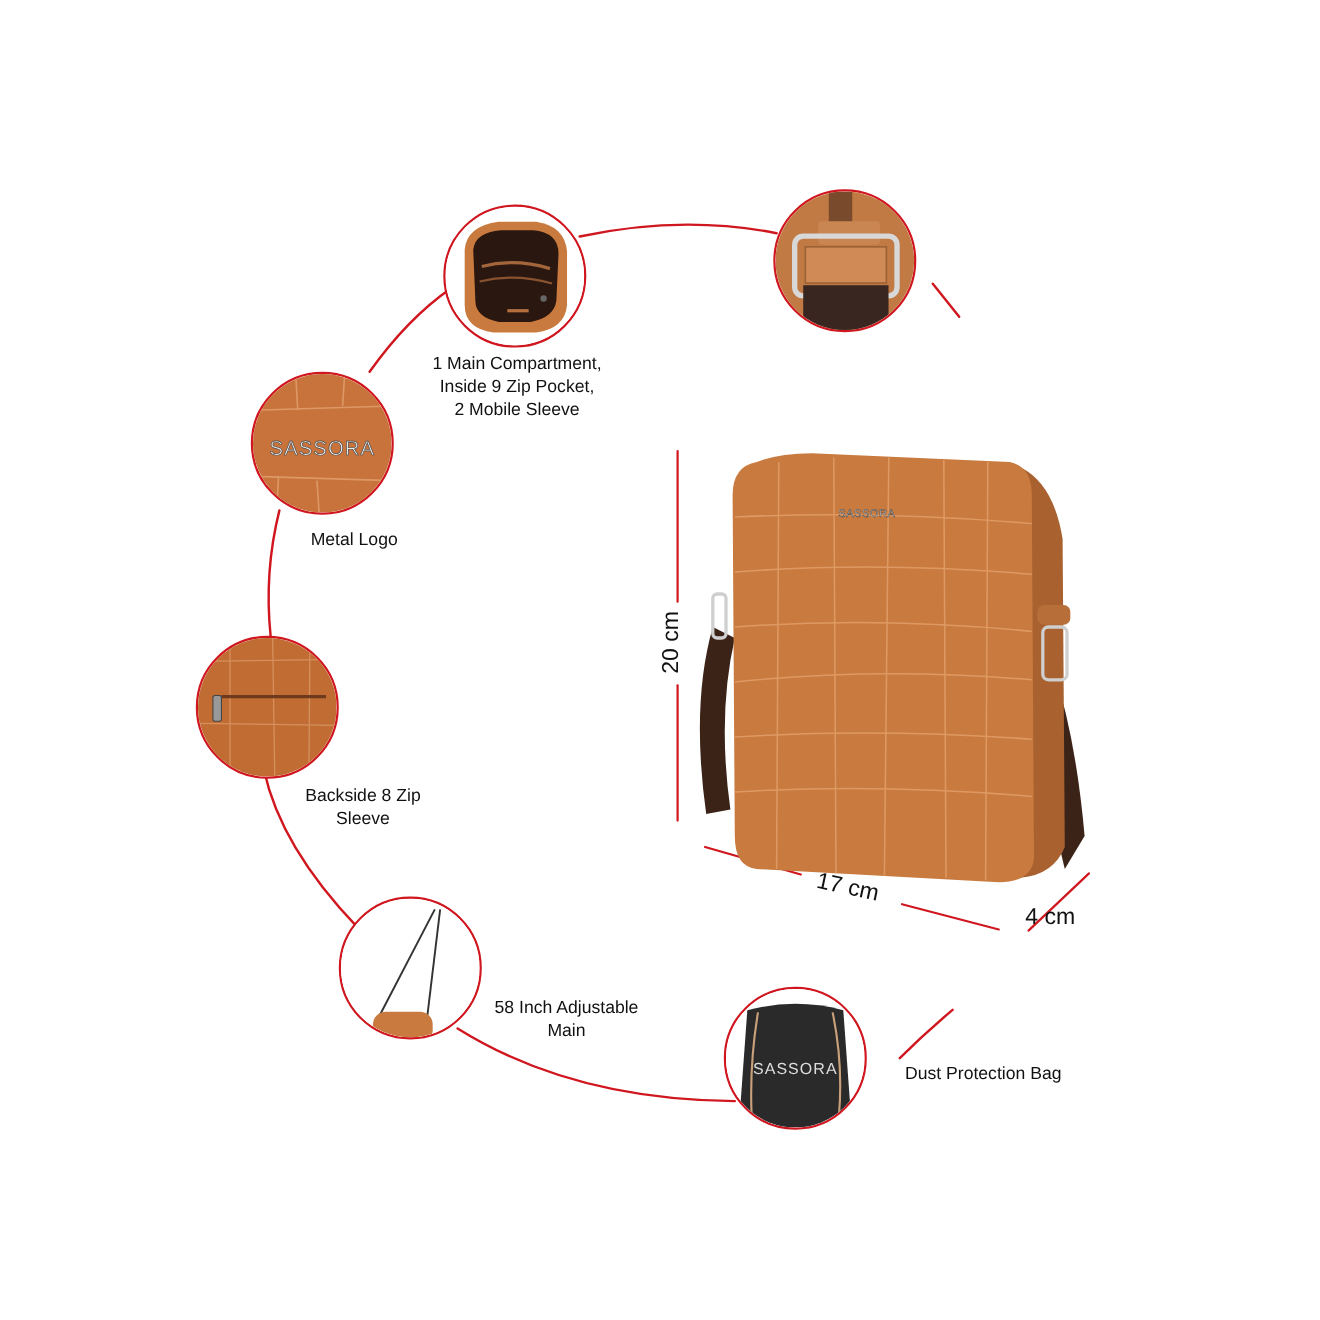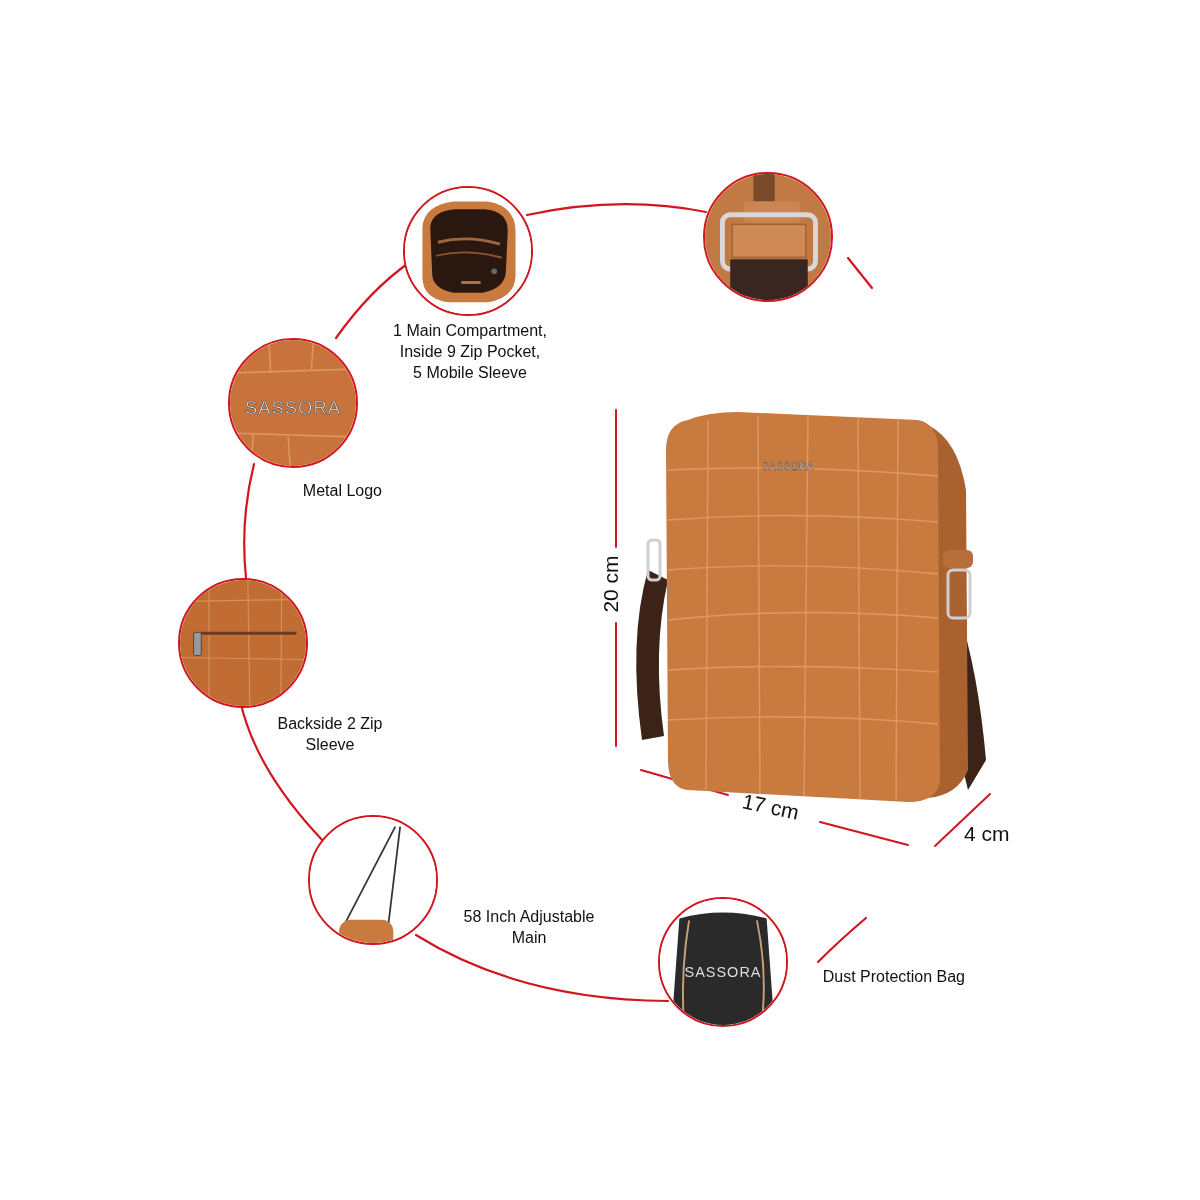--- a/index.html
+++ b/index.html
@@ -46,21 +46,21 @@
       <path d="M26 40 Q28 24 52 22 L82 22 Q106 24 106 44 L104 88 Q102 104 80 108 L50 108 Q28 104 28 88Z" fill="#2a1710"></path>
       <path d="M34 56 Q65 48 98 58" stroke="#a2663a" stroke-width="3" fill="none"></path>
       <path d="M32 70 Q65 62 100 72" stroke="#8a5330" stroke-width="2" fill="none"></path>
       <rect x="58" y="96" width="20" height="3" fill="#b67040"></rect>
       <circle cx="92" cy="86" r="3" fill="#666"></circle>
     </svg>
   </div>
   <div class="label" style="left:360px; top:320px; width:220px;">
     <div>1 Main Compartment,</div>
     <div>Inside 9 Zip Pocket,</div>
-    <div>5 Mobile Sleeve</div>
+    <div>2 Mobile Sleeve</div>
   </div>
 
   <div class="feature-circle" style="left:703px; top:172px; width:130px; height:130px;">
     <svg viewBox="0 0 130 130">
       <rect width="130" height="130" fill="#c17a44"></rect>
       <rect x="50" y="0" width="22" height="30" fill="#7a4a2c"></rect>
       <rect x="40" y="28" width="58" height="22" rx="4" fill="#c98552"></rect>
       <rect x="18" y="42" width="96" height="56" rx="8" fill="none" stroke="#d8d8d8" stroke-width="5"></rect>
       <rect x="28" y="52" width="76" height="34" fill="#d08a55" stroke="#9c6135" stroke-width="1.5"></rect>
       <rect x="26" y="88" width="80" height="45" fill="#3a2620"></rect>
@@ -74,52 +74,52 @@
         <line x1="0" y1="34" x2="130" y2="30"></line>
         <line x1="0" y1="96" x2="130" y2="100"></line>
         <line x1="40" y1="0" x2="42" y2="34"></line>
         <line x1="86" y1="0" x2="84" y2="30"></line>
         <line x1="60" y1="100" x2="62" y2="130"></line>
         <line x1="24" y1="96" x2="22" y2="130"></line>
       </g>
       <text x="65" y="76" text-anchor="middle" font-family="Liberation Sans, sans-serif" font-size="19" fill="#e8e8e8" stroke="#444" stroke-width="0.6" letter-spacing="1">SASSORA</text>
     </svg>
   </div>
-  <div class="label" style="left:262px; top:480px; width:120px;text-align:right;">
+  <div class="label" style="left:262px; top:480px; width:120px;">
     <div>Metal Logo</div>
   </div>
 
   <div class="feature-circle" style="left:178px; top:578px; width:130px; height:130px;">
     <svg viewBox="0 0 130 130">
       <rect width="130" height="130" fill="#c06c33"></rect>
       <g stroke="#e0a070" stroke-width="1.2" opacity="0.7">
         <line x1="0" y1="22" x2="130" y2="20"></line>
         <line x1="0" y1="80" x2="130" y2="82"></line>
         <line x1="30" y1="0" x2="30" y2="130"></line>
         <line x1="70" y1="0" x2="72" y2="130"></line>
         <line x1="105" y1="0" x2="104" y2="130"></line>
       </g>
       <line x1="22" y1="55" x2="120" y2="55" stroke="#6d3a1d" stroke-width="3"></line>
       <rect x="14" y="54" width="8" height="24" rx="2" fill="#999" stroke="#444" stroke-width="1"></rect>
     </svg>
   </div>
   <div class="label" style="left:260px; top:713px; width:140px;">
-    <div>Backside 2 Zip</div>
+    <div>Backside 8 Zip</div>
     <div>Sleeve</div>
   </div>
 
   <div class="feature-circle" style="left:308px; top:815px; width:130px; height:130px;">
     <svg viewBox="0 0 130 130">
       <rect width="130" height="130" fill="#fff"></rect>
       <line x1="88" y1="10" x2="36" y2="110" stroke="#333" stroke-width="1.8"></line>
       <line x1="93" y1="10" x2="80" y2="118" stroke="#333" stroke-width="1.8"></line>
       <rect x="30" y="106" width="56" height="30" rx="12" fill="#c97a3e"></rect>
     </svg>
   </div>
-  <div class="label" style="left:444px; top:906px; width:170px;">
+  <div class="label" style="left:430px; top:906px; width:170px;">
     <div>58 Inch Adjustable</div>
     <div>Main</div>
   </div>
 
   <div class="feature-circle" style="left:658px; top:897px; width:130px; height:130px;">
     <svg viewBox="0 0 130 130">
       <rect width="130" height="130" fill="#fff"></rect>
       <path d="M20 20 Q65 8 110 20 L118 130 L12 130Z" fill="#2a2a2a"></path>
       <path d="M30 22 Q22 70 24 118" stroke="#c9a07a" stroke-width="2" fill="none"></path>
       <path d="M100 22 Q110 70 106 118" stroke="#c9a07a" stroke-width="2" fill="none"></path>
@@ -154,14 +154,14 @@
 
     <rect x="20" y="130" width="12" height="40" rx="4" fill="none" stroke="#cfcfcf" stroke-width="3"></rect>
     <rect x="320" y="160" width="22" height="48" rx="5" fill="none" stroke="#cfcfcf" stroke-width="3"></rect>
     <rect x="315" y="140" width="30" height="18" rx="6" fill="#b86e39"></rect>
 
     <text x="160" y="60" text-anchor="middle" font-family="Liberation Sans, sans-serif" font-size="10" fill="#e0e0e0" stroke="#333" stroke-width="0.4" letter-spacing="0.5">SASSORA</text>
   </svg>
 
   <div class="dim-label" style="left:582px; top:572px; transform:rotate(-90deg); transform-origin:center;">20 cm</div>
   <div class="dim-label" style="left:742px; top:795px; transform:rotate(12deg);">17 cm</div>
-  <div class="dim-label" style="left:964px; top:822px;">4 cm</div>
+  <div class="dim-label" style="left:932px; top:822px;">4 cm</div>
 </div>
 
 </body></html>

